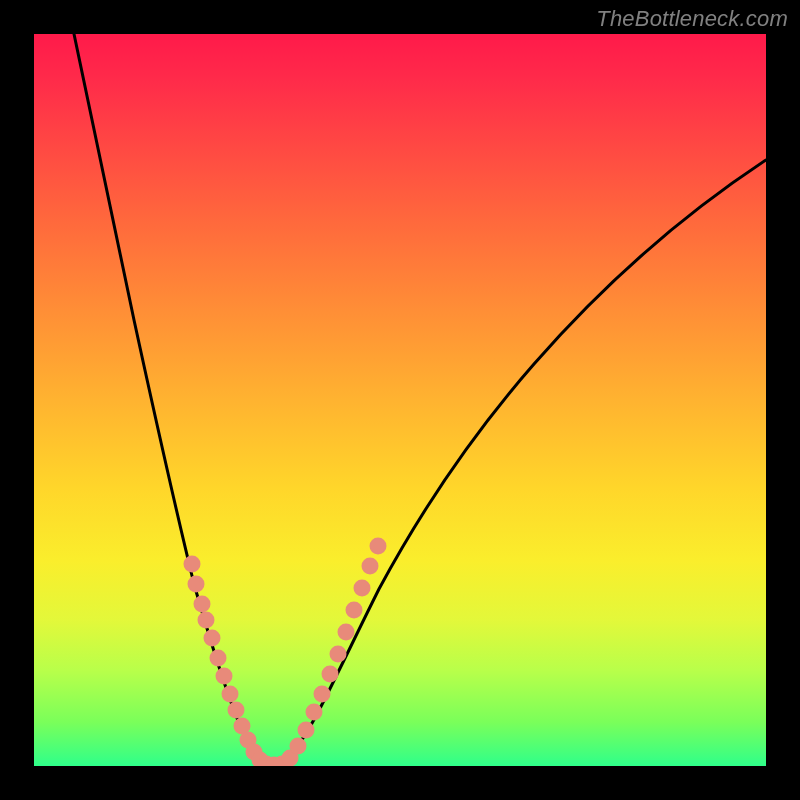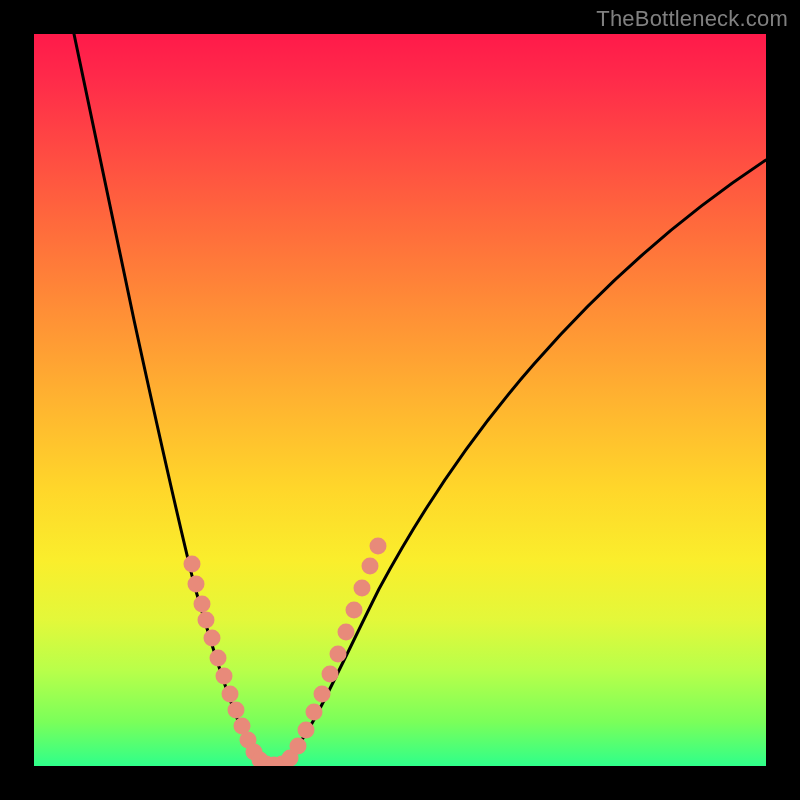--- a/index.html
+++ b/index.html
@@ -2,20 +2,21 @@
 <html><head>
 <meta charset="utf-8">
 <style>
   * { margin: 0; padding: 0; box-sizing: border-box; }
   html, body { width: 800px; height: 800px; overflow: hidden; background: #000; }
   .frame {
     position: absolute;
     top: 0; left: 0;
     width: 800px; height: 800px;
     background: #000;
+    font-style: italic;
   }
   .plot {
     position: absolute;
     top: 34px;
     left: 34px;
     width: 732px;
     height: 732px;
     overflow: hidden;
   }
   .gradient {

